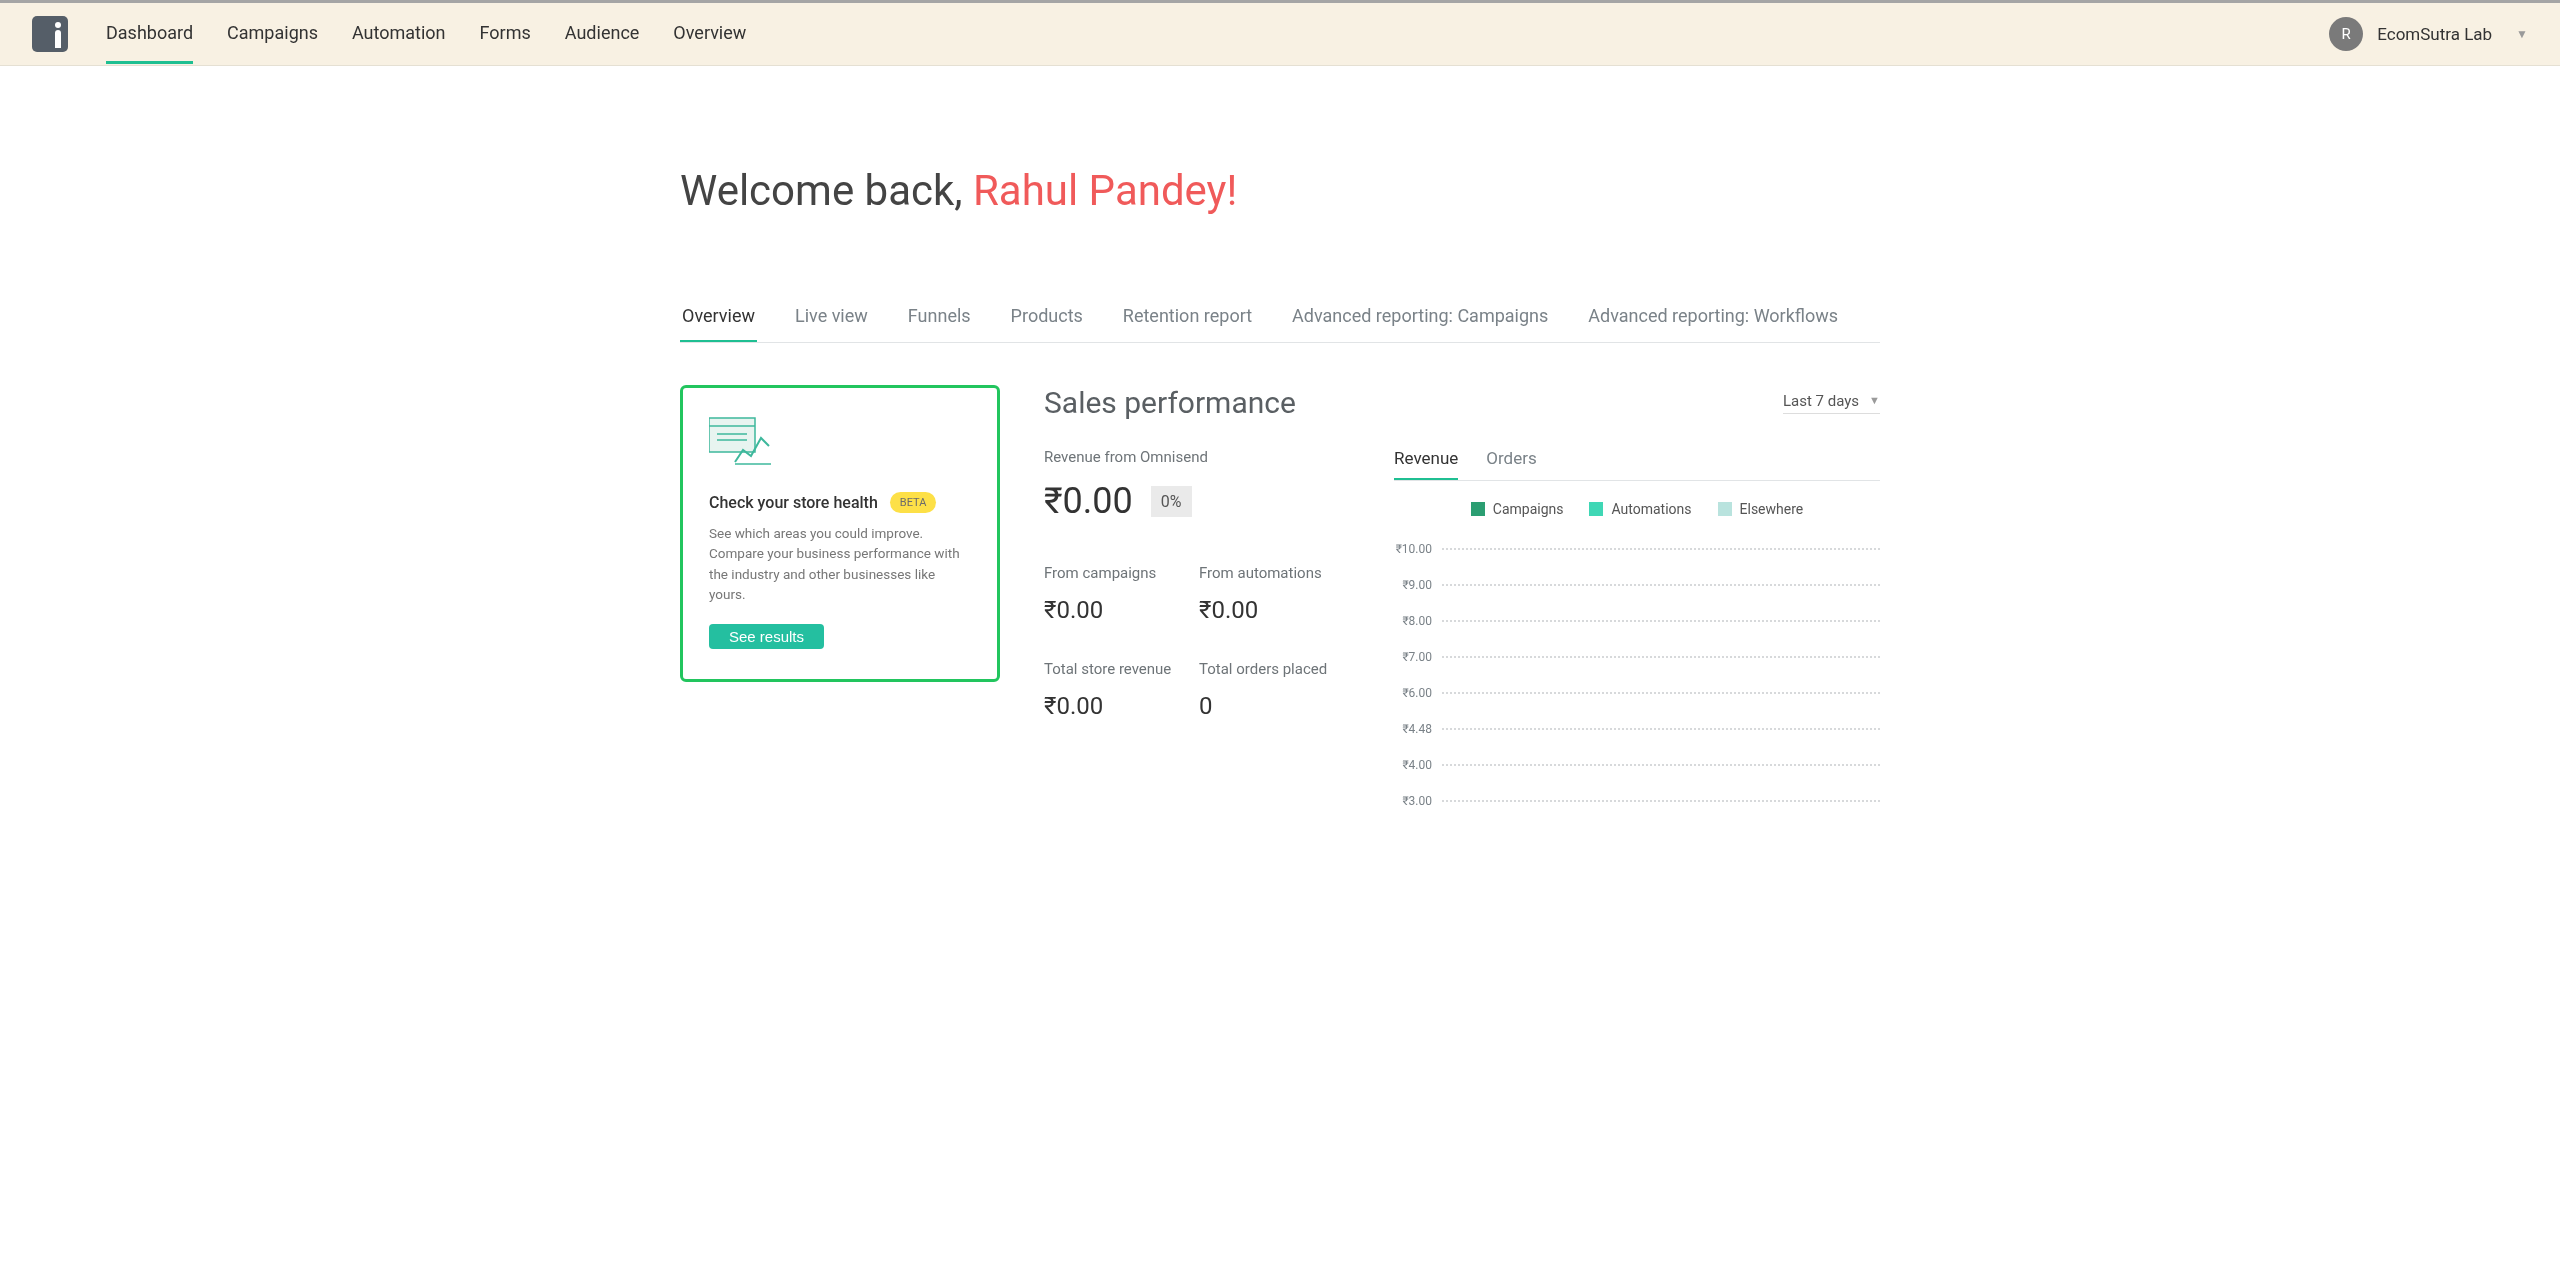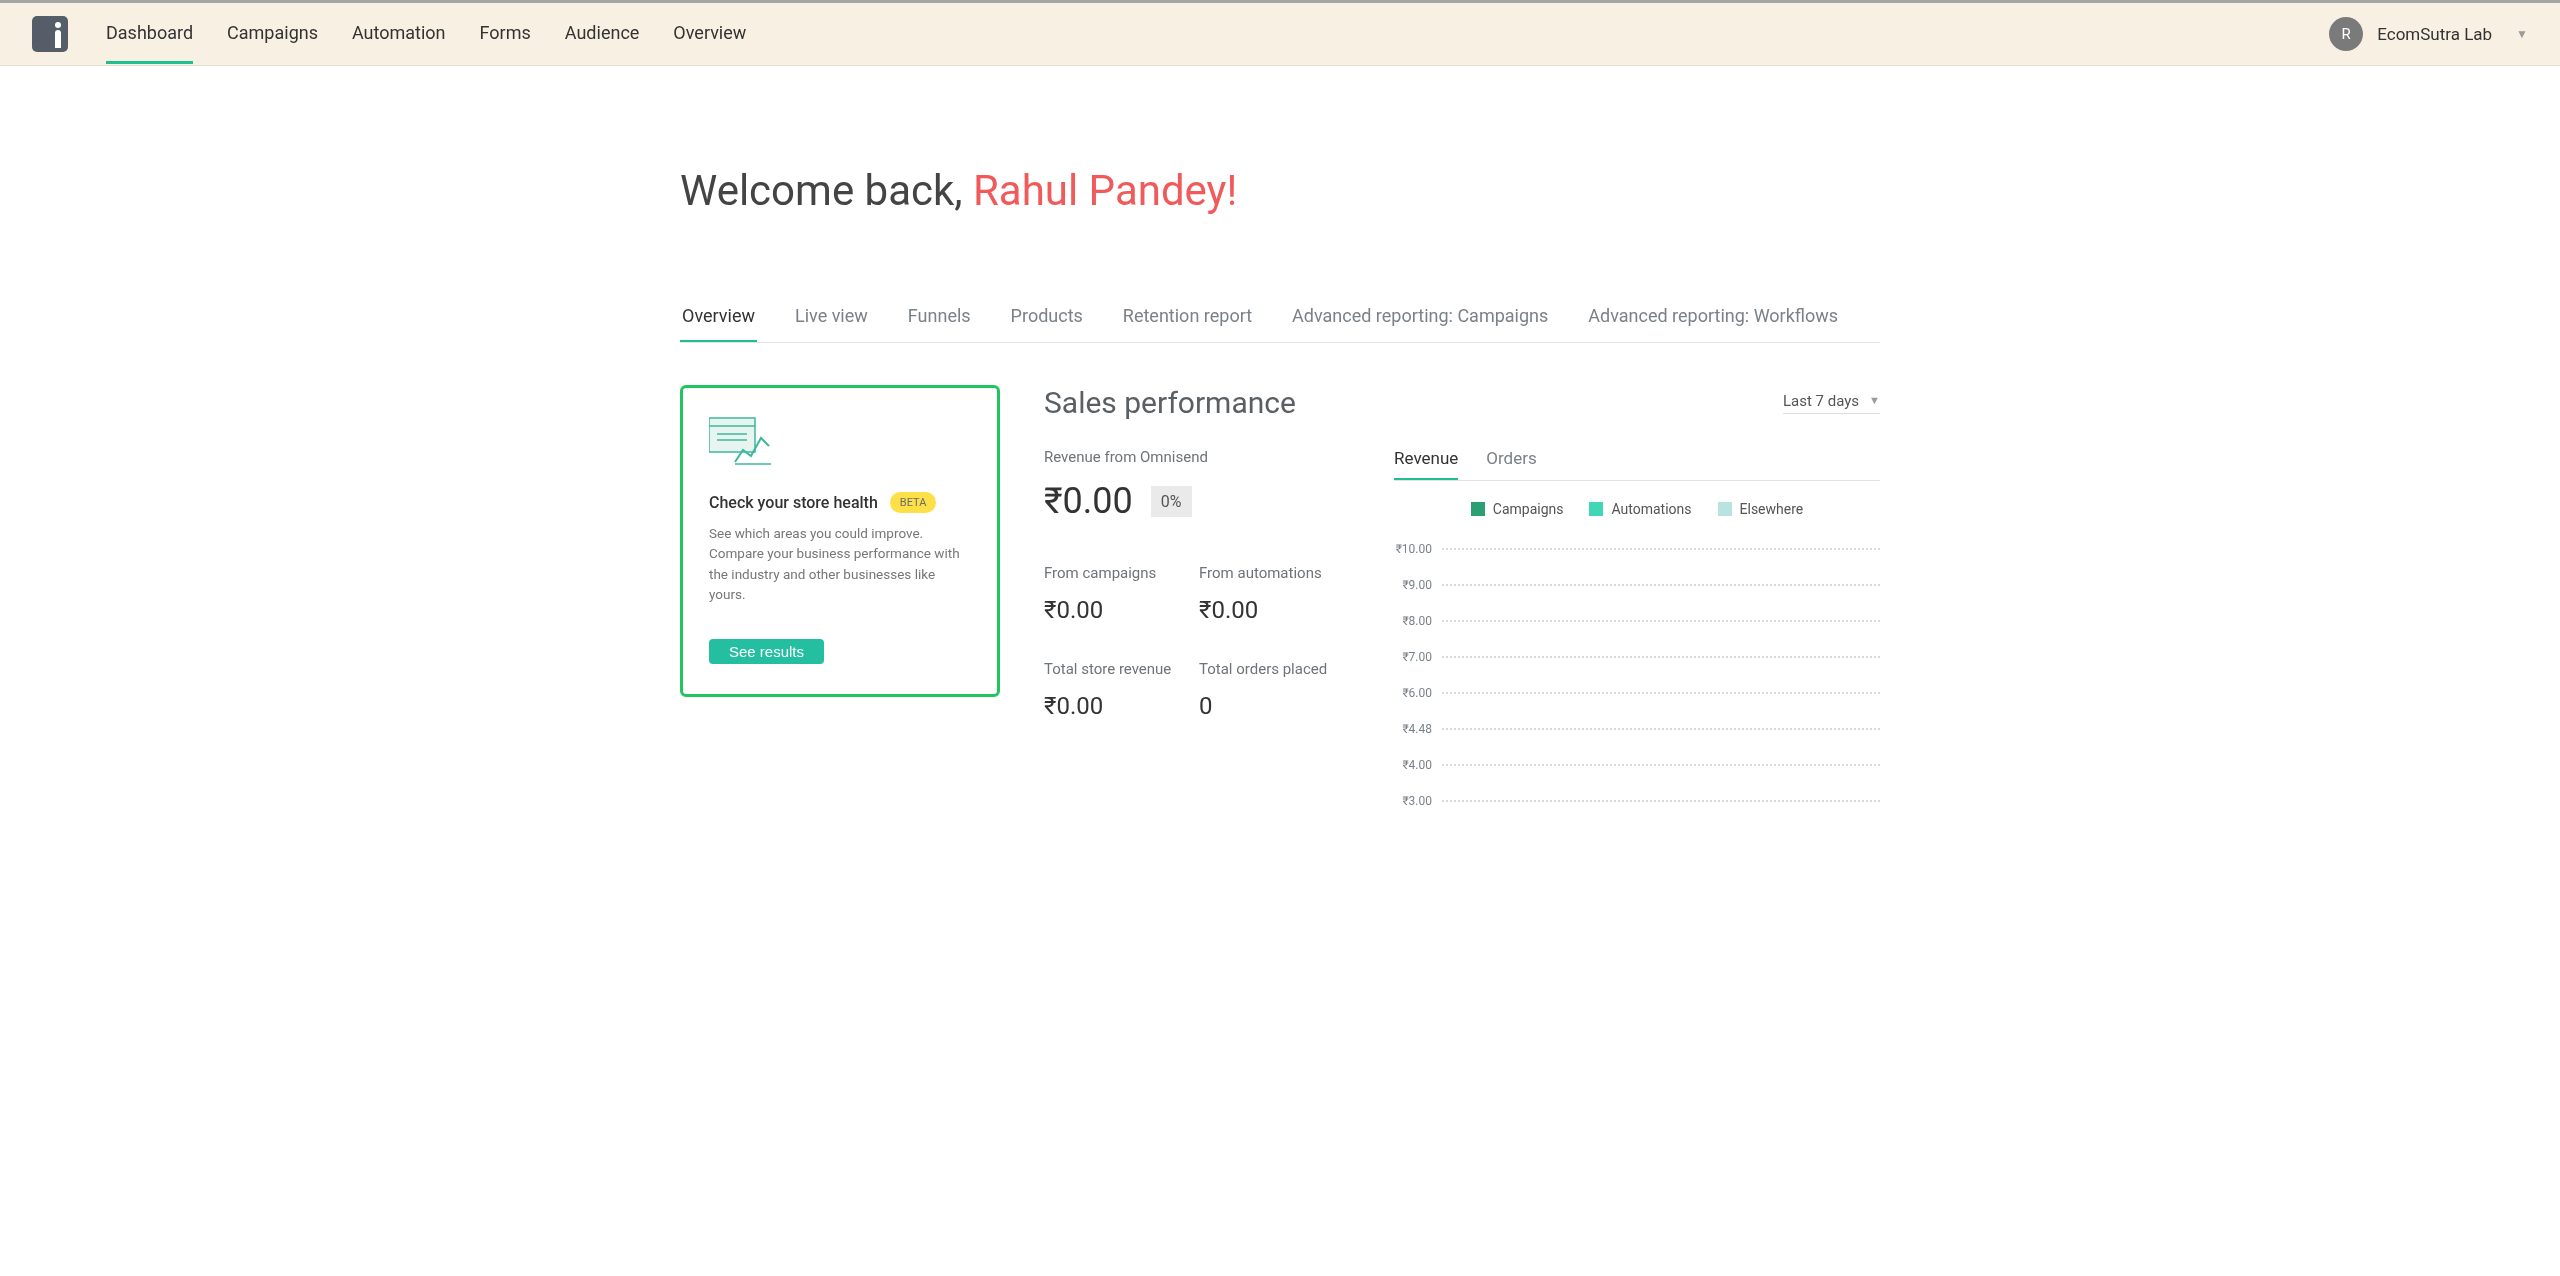--- a/index.html
+++ b/index.html
@@ -103,21 +103,21 @@
     }
     .card-title-row { display: flex; align-items: center; gap: 12px; margin-bottom: 10px; }
     .card-title { font-size: 16px; color: #333; font-weight: 500; }
     .badge {
       background: #fde047;
       color: #6b6b6b;
       font-size: 11px;
       padding: 4px 10px;
       border-radius: 12px;
     }
-    .card-desc { font-size: 13.5px; color: #777; line-height: 1.5; margin-bottom: 35px; }
+    .card-desc { font-size: 13.5px; color: #777; line-height: 1.5; margin-bottom: 20px; }
     .btn-primary {
       background: #24bfa0;
       color: #fff;
       border: none;
       border-radius: 4px;
       padding: 4px 20px;
       font-size: 15px;
       cursor: pointer;
     }
 

